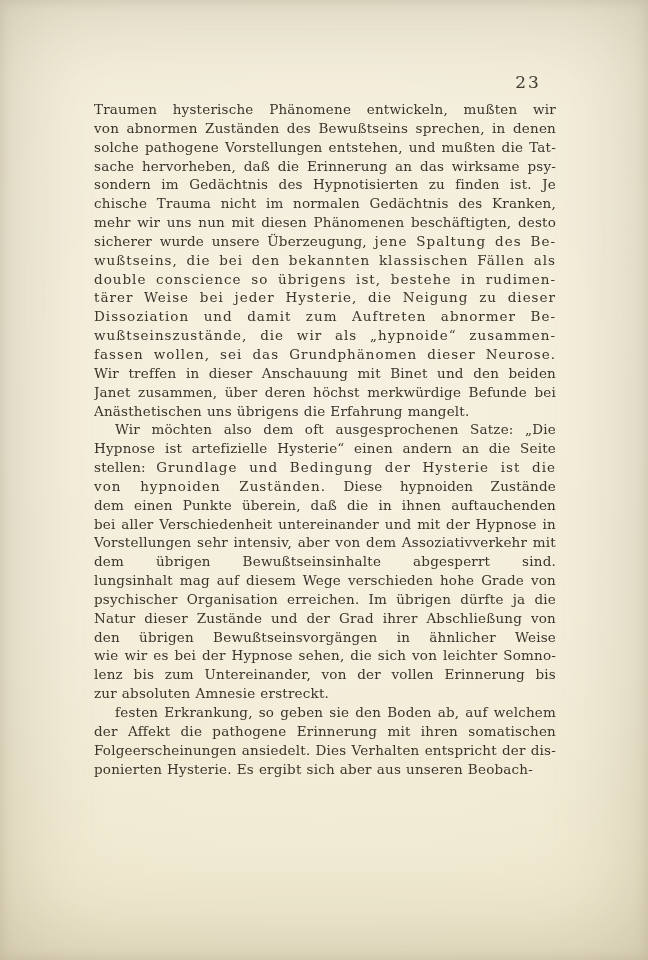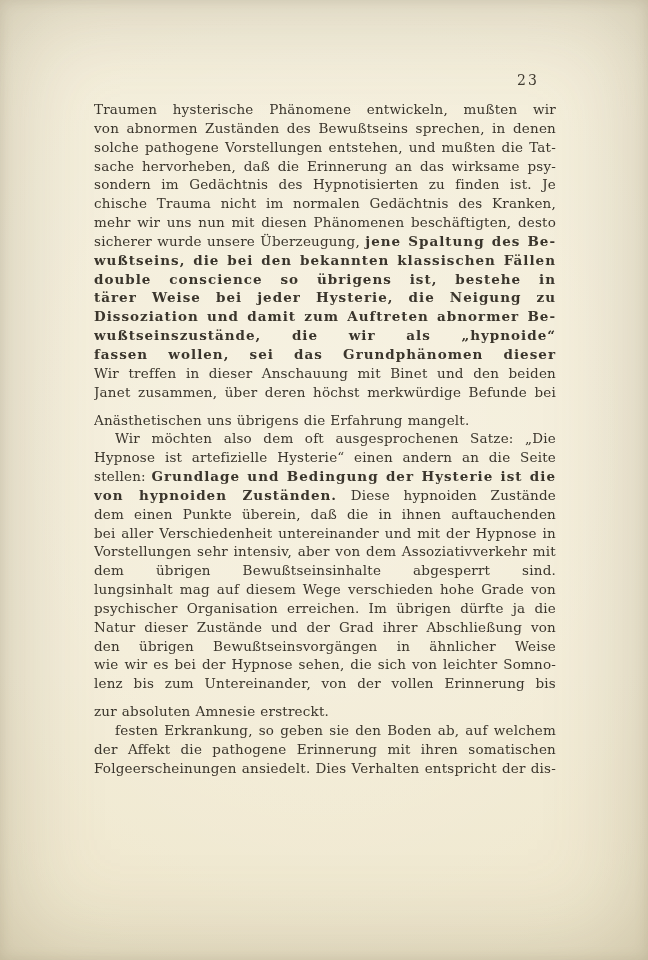--- a/index.html
+++ b/index.html
@@ -22,21 +22,21 @@
       inset 0 0 14px rgba(115,104,72,0.18);
     font-family: "DejaVu Serif", "Liberation Serif", serif;
     color: #3a352c;
   }
   .page-number {
     position: absolute;
     top: 72px;
     left: 500px;
     width: 56px;
     text-align: center;
-    font-size: 14px;
+    font-size: 17px;
     letter-spacing: 2px;
     color: #3f3a30;
   }
   .text-block {
     position: absolute;
     left: 94px;
     top: 100px;
     width: 462px;
     font-size: 13.5px;
     line-height: 18.85px;
@@ -46,29 +46,27 @@
   .paragraph { margin: 0; }
   .line {
     height: 18.85px;
     overflow: hidden;
     text-align: justify;
     text-align-last: justify;
     -moz-text-align-last: justify;
   }
   .line.last {
     text-align-last: left;
-    margin-top: 9px;
     -moz-text-align-last: left;
   }
   .paragraph.indent .line:first-child { text-indent: 21px; }
   .run { white-space: normal; }
   .run.spaced {
     letter-spacing: 1.0px;
     word-spacing: 1px;
-    font-weight: bold;
   }
 </style>
 </head>
 <body>
 
 <div class="scan-page">
   <div class="page-number">23</div>
   <div class="text-block">
       <div class="paragraph">
         <div class="line"><span class="run">Traumen hysterische Phänomene entwickeln, mußten wir bereits</span></div>
@@ -103,15 +101,16 @@
         <div class="line"><span class="run">Natur dieser Zustände und der Grad ihrer Abschließung von</span></div>
         <div class="line"><span class="run">den übrigen Bewußtseinsvorgängen in ähnlicher Weise variieren,</span></div>
         <div class="line"><span class="run">wie wir es bei der Hypnose sehen, die sich von leichter Somno-</span></div>
         <div class="line"><span class="run">lenz bis zum Untereinander, von der vollen Erinnerung bis</span></div>
         <div class="line last"><span class="run">zur absoluten Amnesie erstreckt.</span></div>
       </div>
       <div class="paragraph indent">
         <div class="line"><span class="run">festen Erkrankung, so geben sie den Boden ab, auf welchem</span></div>
         <div class="line"><span class="run">der Affekt die pathogene Erinnerung mit ihren somatischen</span></div>
         <div class="line"><span class="run">Folgeerscheinungen ansiedelt. Dies Verhalten entspricht der dis-</span></div>
+        <div class="line last"><span class="run">ponierten Hysterie. Es ergibt sich aber aus unseren Beobach-</span></div>
       </div>
     </div>
 </div>
 
 </body></html>

